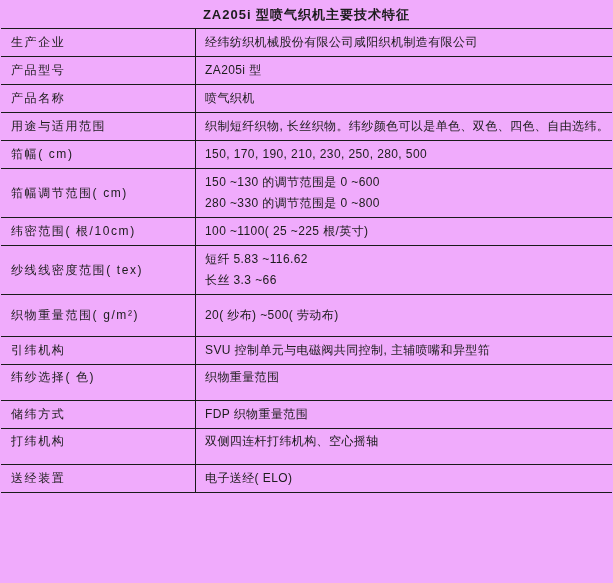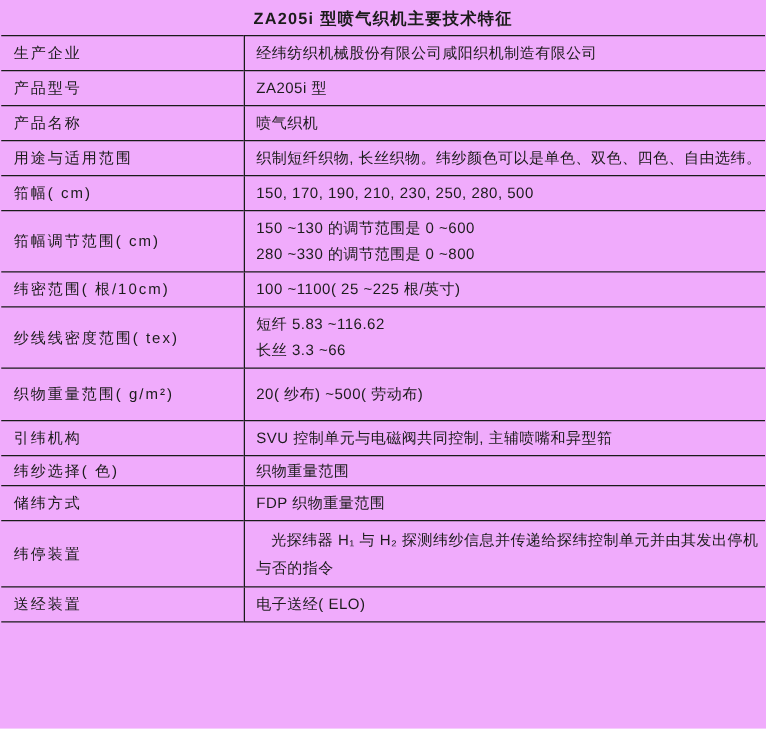--- a/index.html
+++ b/index.html
@@ -52,21 +52,21 @@
     white-space: nowrap;
     padding: 3px 0;
   }
   tr.para td.value-cell .value-line {
     white-space: normal;
     text-indent: 1em;
     line-height: 22px;
     padding: 1px 0;
   }
   tr.tall { height: 42px; padding-left: 20px; }
-  tr.short td { padding-top: 2px; padding-bottom: 0; }
+  tr.short td { padding-top: 2px; padding-bottom: 12px; }
 </style>
 </head>
 <body>
 
 <div class="page">
   <div class="doc-title">ZA205i 型喷气织机主要技术特征</div>
   <table class="spec-table">
     <tbody>
         <tr>
           <td class="label-cell">生产企业</td>
@@ -135,24 +135,24 @@
           <td class="value-cell">
             <div class="value-line">织物重量范围</div>
           </td>
         </tr>
         <tr>
           <td class="label-cell">储纬方式</td>
           <td class="value-cell">
             <div class="value-line">FDP 织物重量范围</div>
           </td>
         </tr>
-        <tr class="para">
-          <td class="label-cell">纬停装置</td>
+        <tr class="short">
+          <td class="label-cell">打纬机构</td>
           <td class="value-cell">
-            <div class="value-line">光探纬器 H₁ 与 H₂ 探测纬纱信息并传递给探纬控制单元并由其发出停机与否的指令</div>
+            <div class="value-line">双侧四连杆打纬机构、空心摇轴</div>
           </td>
         </tr>
         <tr>
           <td class="label-cell">送经装置</td>
           <td class="value-cell">
             <div class="value-line">电子送经( ELO)</div>
           </td>
         </tr>
       </tbody>
   </table>

